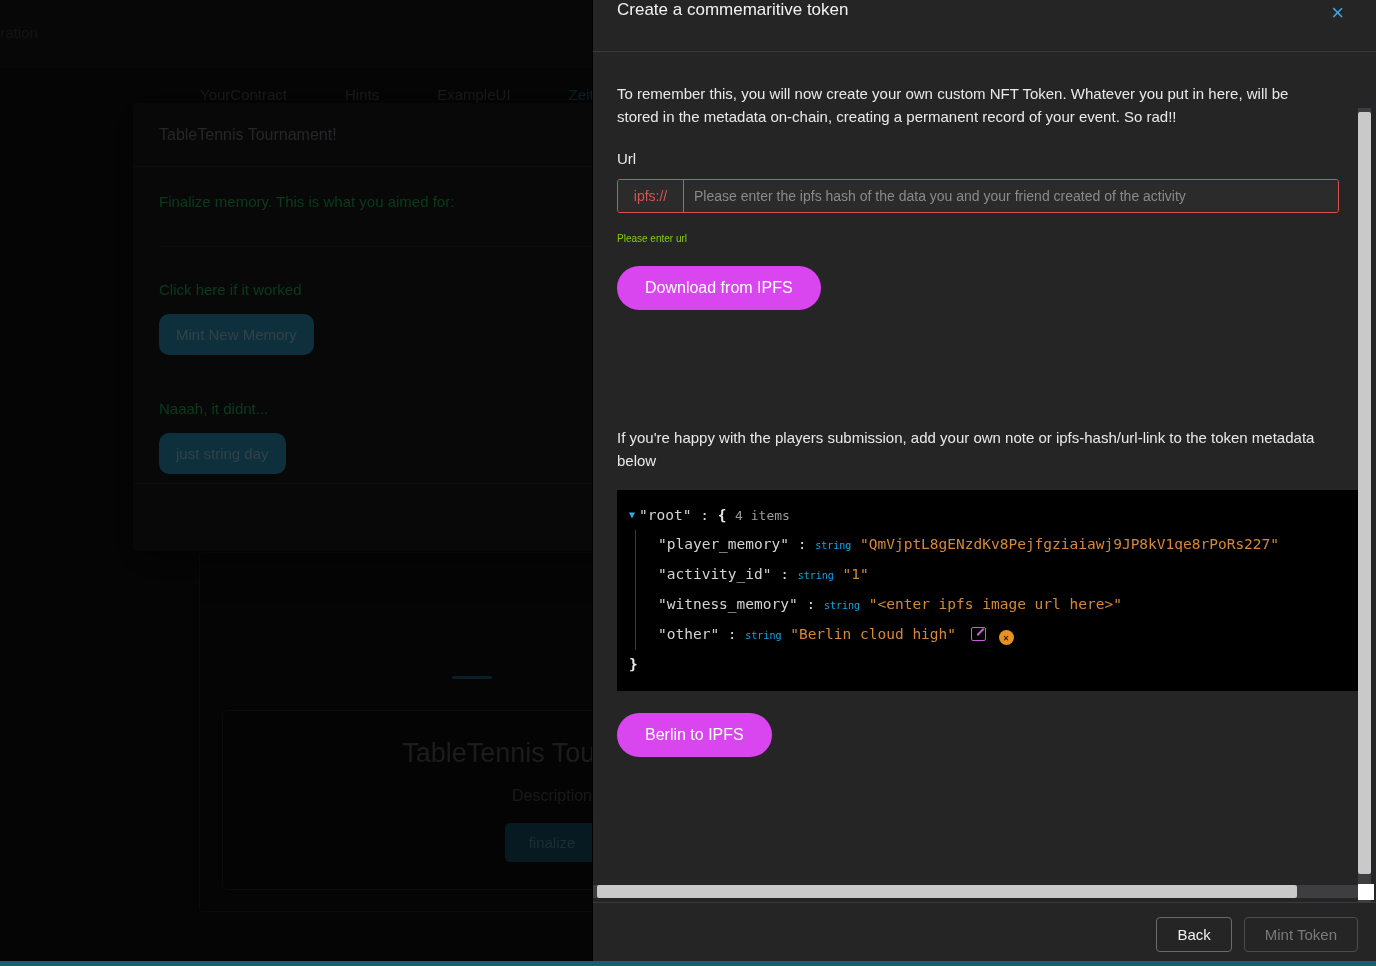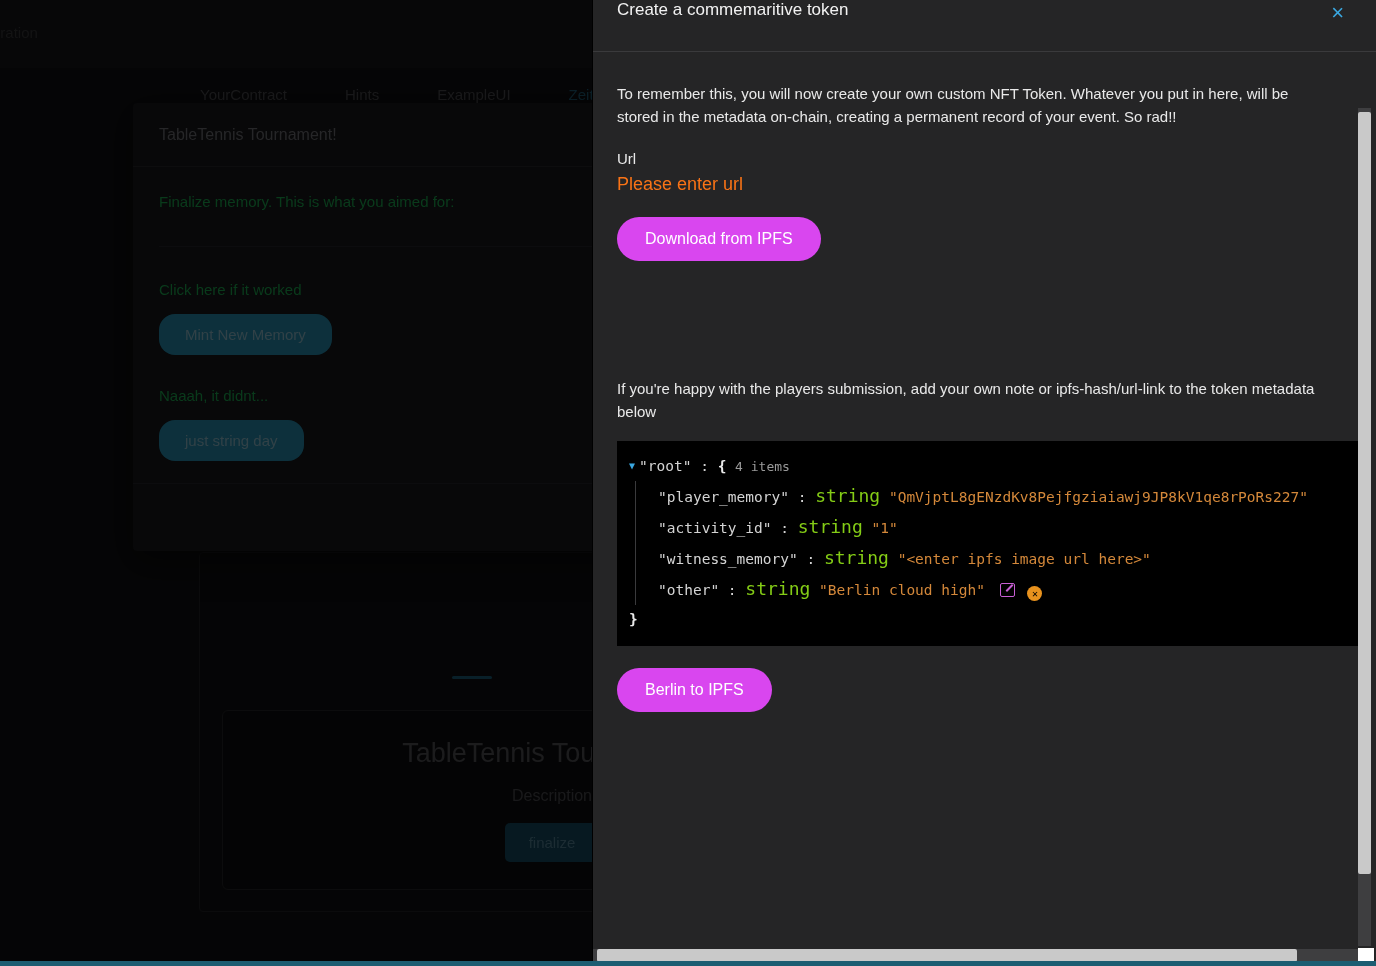--- a/index.html
+++ b/index.html
@@ -60,21 +60,21 @@
   .bg-modal-head {
     height: 64px; display: flex; align-items: center; padding: 0 26px;
     border-bottom: 1px solid #1d1d20;
   }
   .bg-modal-title { font-size: 16px; color: #55565a; }
   .bg-modal-body { padding: 26px; }
   .bg-line { font-size: 15px; color: #15803d; }
   .bg-divider { height: 1px; background: #1c1c1f; margin: 36px 0 34px; }
   .bg-btn-primary {
     margin-top: 16px; background: #1d6c86; color: #6d909d; border: none;
-    border-radius: 16px; padding: 12px 26px; font-size: 15px; font-family: inherit;
+    border-radius: 10px; padding: 12px 17px; font-size: 15px; font-family: inherit;
   }
   .bg-modal-foot {
     position: absolute; left: 0; right: 0; bottom: 0; height: 68px;
     border-top: 1px solid #1c1c1f; display: flex; align-items: center;
     justify-content: flex-end; padding: 0 26px;
   }
   .bg-btn-ghost {
     background: transparent; color: #58595d; border: 1px solid #2b2b2f;
     border-radius: 5px; padding: 10px 22px; font-size: 15px; font-family: inherit;
   }
@@ -113,38 +113,38 @@
   .input-prefix {
     width: 66px; display: flex; align-items: center; justify-content: center;
     color: #d9534f; font-size: 14px; background: #2b2b2c;
     border-right: 1px solid #d9534f;
   }
   .input-field {
     flex: 1; background: #2b2b2c; border: none; outline: none;
     color: #e9e9e9; font-size: 14px; padding: 0 10px; font-family: inherit;
   }
   .input-field::placeholder { color: #8a8a8a; }
-  .err { color: #f97316; font-size: 18px; margin-top: 7px; }
+  .err { color: #84cc16; font-size: 10px; margin-top: 20px; }
 
   .pill {
     margin-top: 22px; background: #d946ef; color: #fff; border: none;
     border-radius: 22px; padding: 13px 28px; font-size: 16px;
     font-family: inherit; cursor: pointer;
   }
   .spacer-block { height: 116px; }
 
   .json-box {
     margin-top: 18px; width: 750px; background: #000; padding: 10px 12px 12px;
     font-family: "DejaVu Sans Mono", monospace; font-size: 14.5px; line-height: 29px;
     color: #d4d4d4; position: relative;
   }
   .jrow { white-space: nowrap; }
   .caret { color: #3aa7e0; font-size: 10px; margin-right: 4px; vertical-align: 2px; }
   .jkey { color: #d4d4d4; }
-  .jtype { color: #84cc16; font-size: 18px; }
+  .jtype { color: #0ea5e9; font-size: 10px; }
   .jstr { color: #d4883a; }
   .jitems { color: #9a9a9a; font-size: 13px; }
   .jindent { padding-left: 22px; border-left: 1px solid #3a3a3c; margin-left: 6px; }
   .jbrace { color: #e9e9e9; font-weight: bold; }
   .icon-edit {
     display: inline-block; width: 15px; height: 14px; border: 1.6px solid #c75fd4;
     border-radius: 2px; margin-left: 6px; vertical-align: -2px; position: relative;
   }
   .icon-edit::after {
     content: ""; position: absolute; left: 4px; top: 3px; width: 9px; height: 2px;
@@ -224,21 +224,21 @@
 
     <div class="bg-modal">
       <div class="bg-modal-head">
         <div class="bg-modal-title">TableTennis Tournament!</div>
       </div>
       <div class="bg-modal-body">
         <div class="bg-line">Finalize memory. This is what you aimed for:</div>
         <div class="bg-divider"></div>
         <div class="bg-line">Click here if it worked</div>
         <button class="bg-btn-primary">Mint New Memory</button>
-        <div class="bg-line" style="margin-top:32px">Naaah, it didnt...</div>
+        <div class="bg-line" style="margin-top:45px">Naaah, it didnt...</div>
         <button class="bg-btn-primary">just string day</button>
       </div>
       <div class="bg-modal-foot">
         <button class="bg-btn-ghost">Cancel</button>
       </div>
     </div>
 
     <div class="dim-overlay"></div>
   </div>
 
@@ -248,20 +248,24 @@
       <div class="drawer-title">Create a commemaritive token</div>
       <button class="close-x">×</button>
     </div>
 
     <div class="drawer-scroll">
 
       <div class="para">To remember this, you will now create your own custom NFT Token. Whatever you put in here, will be stored in the metadata on-chain, creating a permanent record of your event. So rad!!</div>
 
       <div class="label">Url</div>
 
+      <div class="input-group">
+        <div class="input-prefix">ipfs://</div>
+        <input class="input-field" type="text" placeholder="Please enter the ipfs hash of the data you and your friend created of the activity" style="">
+      </div>
       <div class="err">Please enter url</div>
 
       <button class="pill">Download from IPFS</button>
 
       <div class="spacer-block"></div>
 
       <div class="para">If you're happy with the players submission, add your own note or ipfs-hash/url-link to the token metadata below</div>
 
       <div class="json-box">
         <div class="jrow">
@@ -307,16 +311,20 @@
 
       <button class="pill">Berlin to IPFS</button>
 
       <div class="vscroll-track"></div>
       <div class="vscroll-thumb"></div>
       <div class="hscroll-track"></div>
       <div class="hscroll-thumb"></div>
       <div class="corner-box"></div>
     </div>
 
+    <div class="drawer-foot">
+      <button class="btn-outline">Back</button>
+      <button class="btn-outline disabled">Mint Token</button>
+    </div>
   </div>
 
   <div class="bottom-strip"></div>
 </div>
 
 </body></html>

